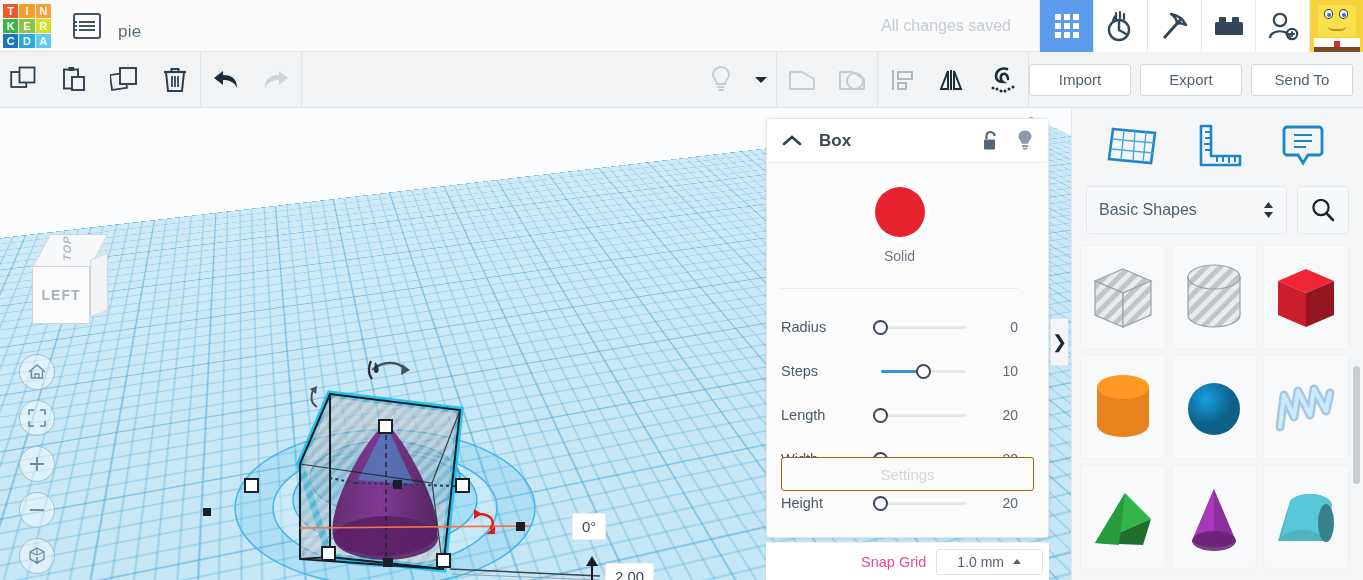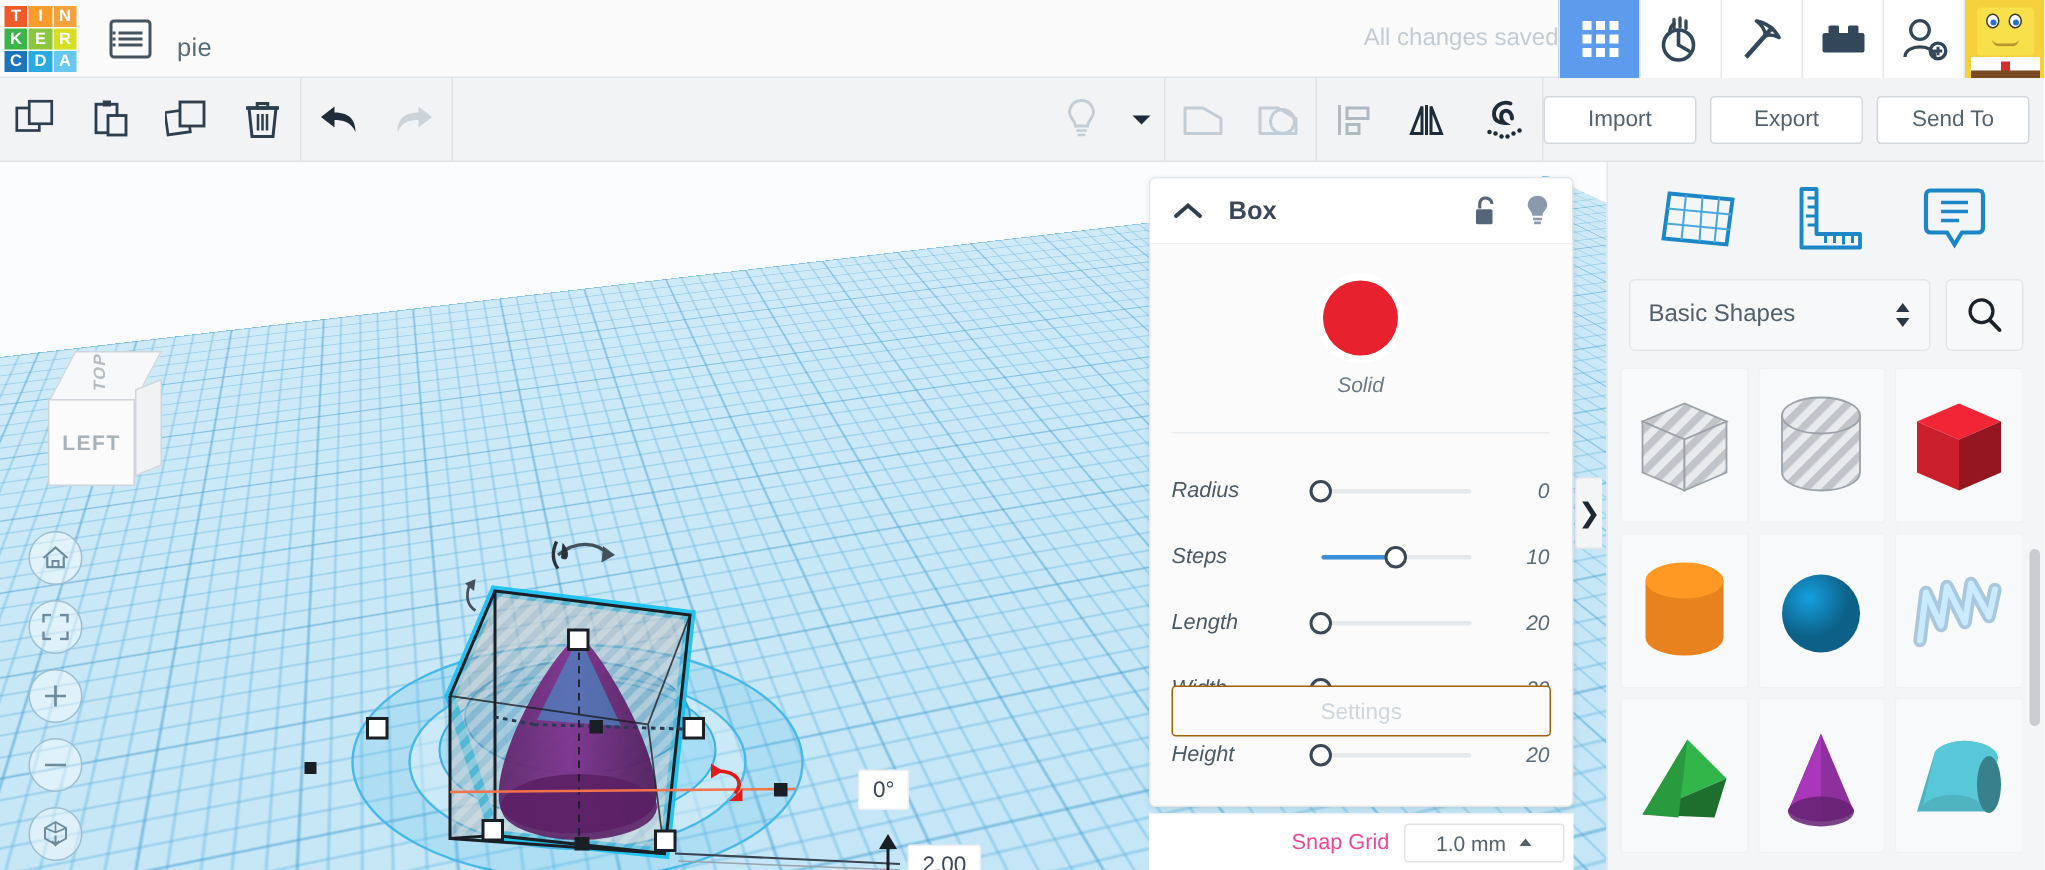--- a/index.html
+++ b/index.html
@@ -32,21 +32,21 @@
     width: 28px; height: 26px; margin-left: 22px;
     border: 2px solid #45525f; border-radius: 3px;
     display: flex; flex-direction: column; justify-content: center; gap: 2px; padding: 0 4px;
   }
   .proj-icon i { display: block; height: 2px; background: #45525f; width: 100%; position: relative; }
   .proj-icon i::before { content:""; position:absolute; left:-4px; top:0; width:2px; height:2px; background:#45525f; }
   .proj-title {
     margin-left: 17px; font-size: 17px; color: #596d79; letter-spacing: .2px; margin-top: 12px;
   }
   .saved-msg {
-    margin-left: auto; font-size: 16px; color: #c3ccd4; padding-right: 0; white-space: nowrap; text-align: right;
+    margin-left: auto; font-size: 16px; color: #c3ccd4; padding-right: 28px; white-space: nowrap; text-align: right;
   }
   .topicons { display: flex; height: 52px; }
   .topicon {
     width: 54px; height: 52px; display:flex; align-items:center; justify-content:center;
     border-left: 1px solid #e6e9ec; background: #fff;
   }
   .topicon.active { background: #5d9cec; }
   .grid9 { display:grid; grid-template-columns: repeat(3,6px); grid-template-rows: repeat(3,6px); gap:3px; }
   .grid9 b { background:#fff; display:block; }
   .avatar-cell { padding:0; width:54px; }
@@ -137,21 +137,21 @@
     position:absolute; left:766px; top:118px; width:283px; height:420px;
     background:#fbfbfc; border:1px solid #e4e7ea; border-radius:4px;
     box-shadow: 0 1px 4px rgba(0,0,0,.09);
   }
   .insp-head {
     height:44px; display:flex; align-items:center; padding:0 14px; background:#fff;
     border-bottom:1px solid #eceff1; border-radius:4px 4px 0 0;
   }
   .insp-title { font-size:17px; font-weight:bold; color:#3c4858; margin-left:16px; }
   .insp-head-icons { margin-left:auto; display:flex; gap:16px; align-items:center; }
-  .insp-body { padding: 24px 1px 0 0; font-style: italic; }
+  .insp-body { padding: 24px 16px 0 0; }
   .solid-hole { display:flex; justify-content:center; gap:52px; }
   .sh-item { display:flex; flex-direction:column; align-items:center; gap:11px; }
   .swatch { width:50px; height:50px; border-radius:50%; }
   .swatch.solid { background:#e8212f; box-shadow:0 0 0 5px #fff; }
   .swatch.hole {
     background: repeating-linear-gradient(-45deg, #cfd2d5 0 5px, #eceef0 5px 10px);
     border:1px solid #b9bec3;
     box-shadow:0 0 0 4px #fff, 0 0 0 6px #4a90d9;
   }
   .sh-label { font-size:14px; color:#6c7a87; }

